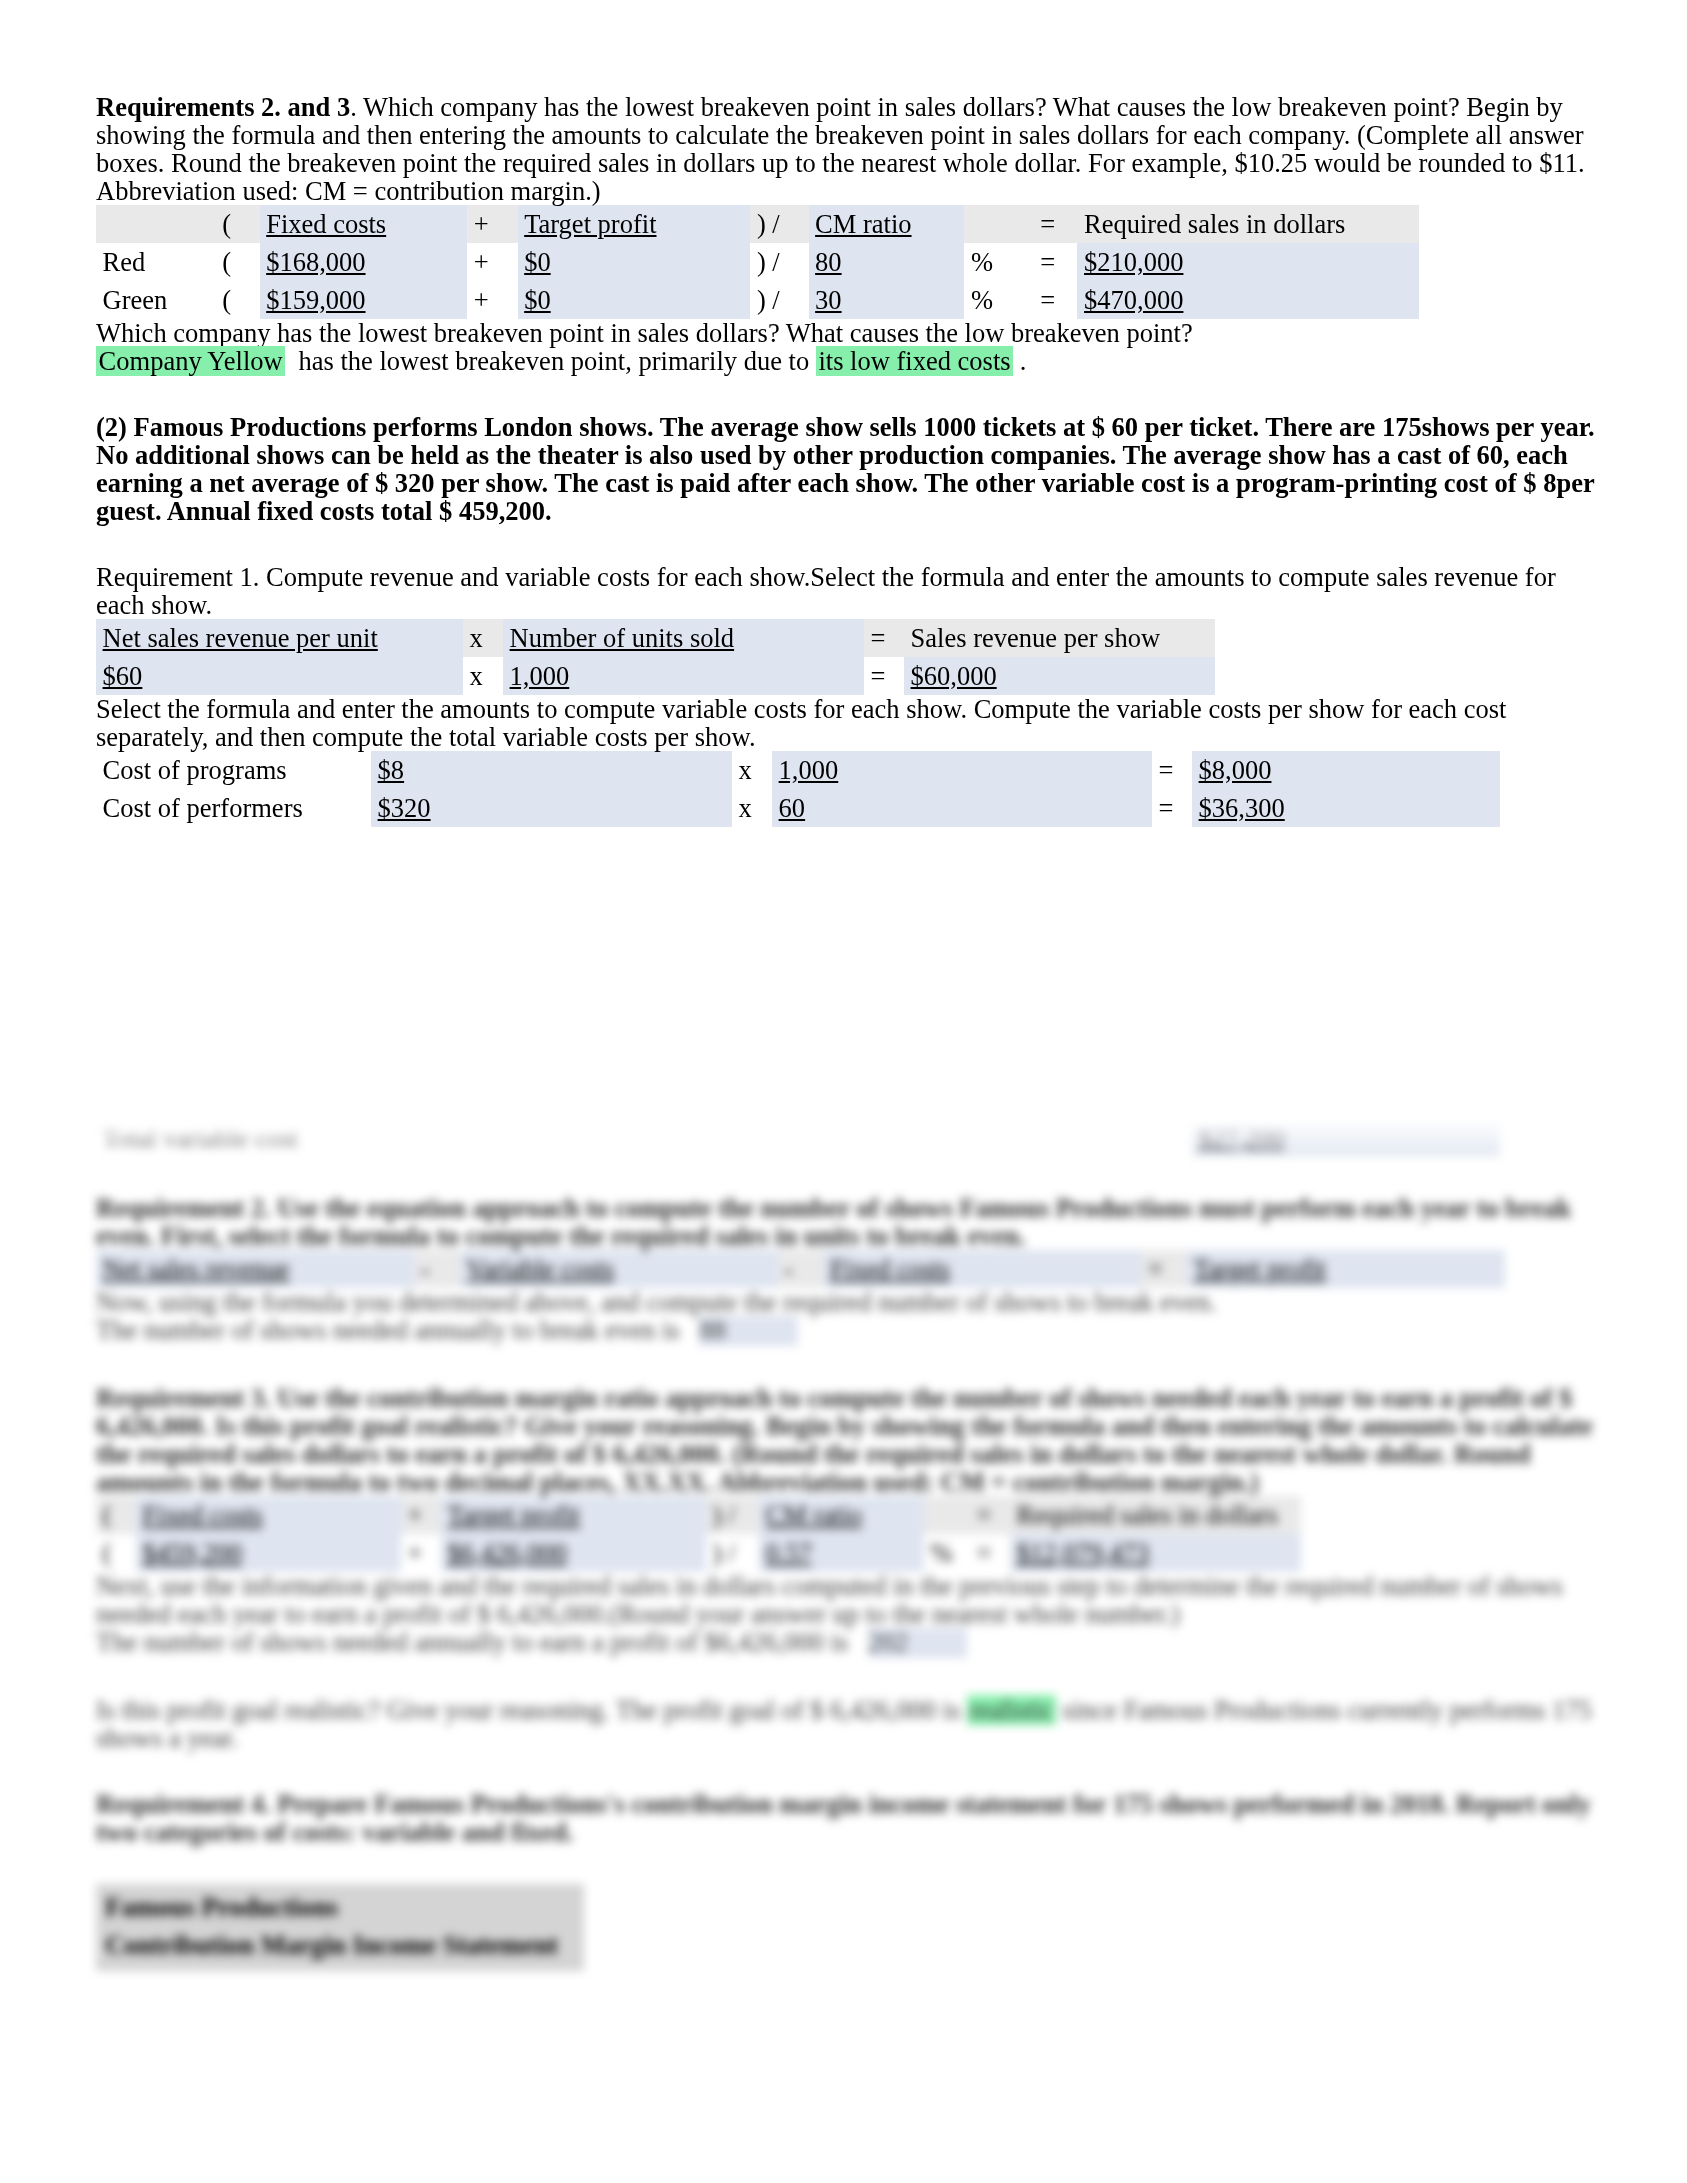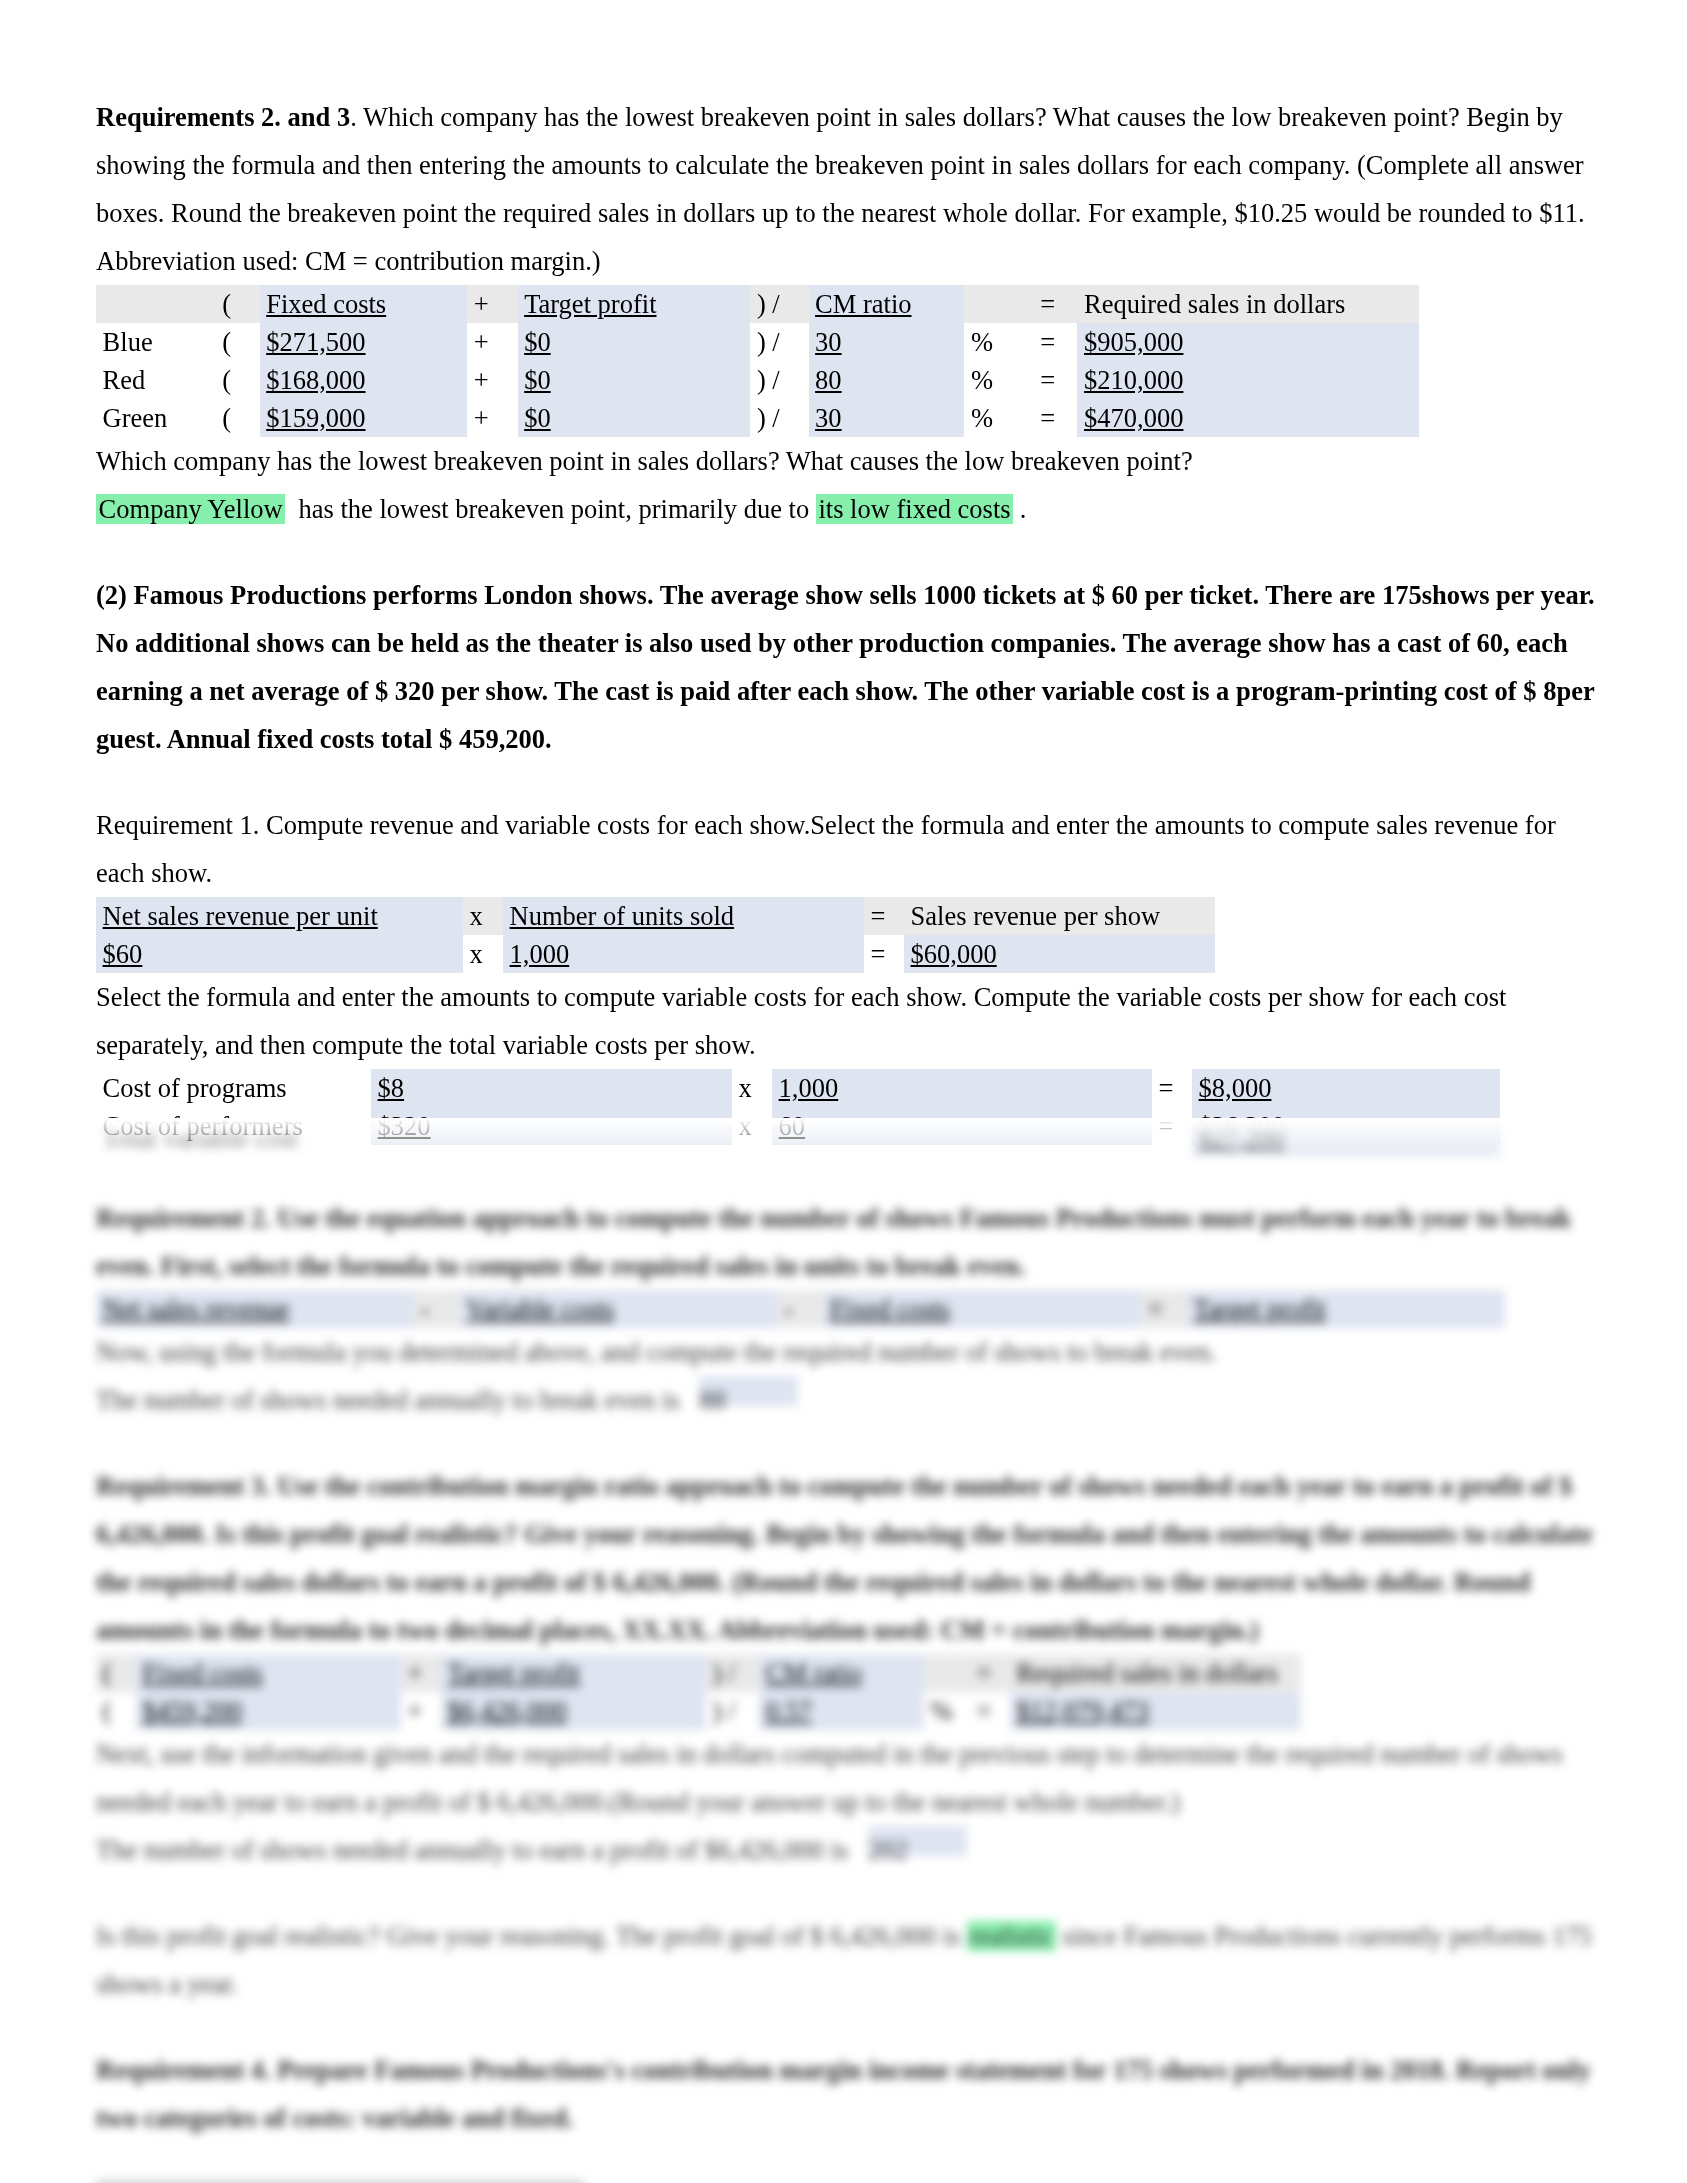--- a/index.html
+++ b/index.html
@@ -24,21 +24,21 @@
   }
   .content {
     position: absolute;
     left: 96px;
     top: 93px;
     width: 1499px;
   }
   p, .para {
     margin: 0;
     font-size: 26.5px;
-    line-height: 48px;
+    line-height: 28px;
     text-align: left;
   }
   .b { font-weight: bold; }
   .gap-lg { height: 38px; }
 
   
   table.grid {
     border-collapse: collapse;
     font-size: 26.5px;
     line-height: 38px;
@@ -130,32 +130,20 @@
         <td class="hdr hdrtall"></td>
         <td class="hdr hdrtall">(</td>
         <td class="inp hdrtall">Fixed costs</td>
         <td class="hdr hdrtall">+</td>
         <td class="inp hdrtall">Target profit</td>
         <td class="hdr hdrtall">) /</td>
         <td class="inp hdrtall">CM ratio</td>
         <td class="hdr hdrtall"></td>
         <td class="hdr hdrtall">=</td>
         <td class="hdr hdrtall">Required sales in dollars</td>
-      </tr>
-      <tr>
-        <td class="plain">Blue</td>
-        <td class="plain">(</td>
-        <td class="inp">$271,500</td>
-        <td class="plain">+</td>
-        <td class="inp">$0</td>
-        <td class="plain">) /</td>
-        <td class="inp">30</td>
-        <td class="plain">%</td>
-        <td class="plain">=</td>
-        <td class="inp">$905,000</td>
       </tr>
       <tr>
         <td class="plain">Red</td>
         <td class="plain">(</td>
         <td class="inp">$168,000</td>
         <td class="plain">+</td>
         <td class="inp">$0</td>
         <td class="plain">) /</td>
         <td class="inp">80</td>
         <td class="plain">%</td>

